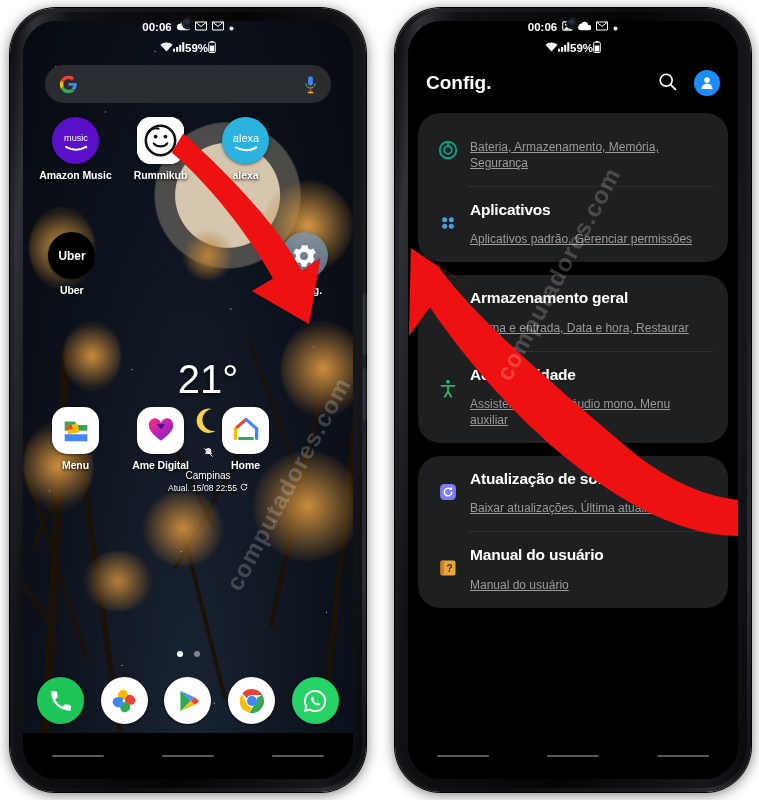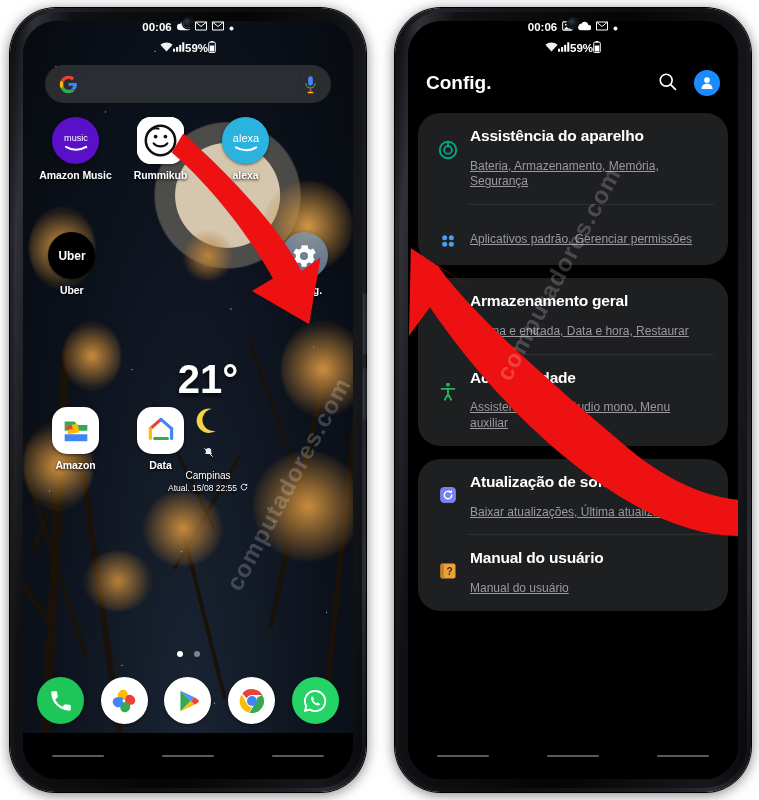--- a/index.html
+++ b/index.html
@@ -61,21 +61,21 @@
   .grid{position:absolute;left:10px;right:10px;top:96px;z-index:20;}
   .row{display:flex;}
   .cell{width:85px;display:flex;flex-direction:column;align-items:center;}
   .appicon{width:47px;height:47px;border-radius:14px;display:flex;align-items:center;justify-content:center;
      overflow:hidden;box-shadow:0 1px 3px rgba(0,0,0,.5);}
   .applabel{margin-top:5px;font-size:10.5px;color:#fff;font-weight:bold;text-align:center;line-height:1.18;
      text-shadow:0 1px 3px rgba(0,0,0,.95);letter-spacing:-.1px;}
   .rowpad{height:51px;}
 
   .weather{position:absolute;left:90px;width:190px;top:338px;text-align:center;z-index:19;color:#fff;}
-  .wtemp{font-size:40px;font-weight:700;line-height:1;text-shadow:0 2px 5px rgba(0,0,0,.8);}
+  .wtemp{font-size:40px;font-weight:400;line-height:1;text-shadow:0 2px 5px rgba(0,0,0,.8);}
   .wmoon{margin-top:6px;height:34px;display:flex;align-items:center;justify-content:center;}
   .wcity{font-size:10px;margin-top:12px;text-shadow:0 1px 3px #000;font-weight:500;}
   .wupd{font-size:8.5px;margin-top:2px;text-shadow:0 1px 3px #000;display:flex;align-items:center;justify-content:center;gap:3px;}
 
   .dots{position:absolute;left:0;right:0;top:630px;display:flex;justify-content:center;gap:11px;z-index:20;}
   .dot{width:6px;height:6px;border-radius:50%;background:rgba(255,255,255,.45);}
   .dot.on{background:#fff;}
 
   .dock{position:absolute;left:6px;right:6px;top:656px;display:flex;justify-content:space-around;z-index:20;}
   .navbar{position:absolute;left:0;right:0;bottom:0;height:46px;background:#000;display:flex;
@@ -285,33 +285,48 @@
             <div class="row">
               <div class="cell">
                 <div class="appicon" style="background:#fff;border-radius:15px;">
                   <svg width="34" height="34" viewBox="0 0 48 48">
                     <path fill="#4285F4" d="M8 30h32v10H8z"></path>
                     <path fill="#34A853" d="M8 12h14l4 5h14v8H8z"></path>
                     <path fill="#FBBC05" d="M10 18l16-3 3 12-16 3z"></path>
                     <path fill="#EA4335" d="M10 18l8-1.5 1.5 6L11 24z"></path>
                   </svg>
                 </div>
-                <div class="applabel">Amazon</div>
+                <div class="applabel">Menu</div>
+              </div>
+              <div class="cell">
+                <div class="appicon" style="background:#fff;border-radius:15px;">
+                  <svg width="34" height="34" viewBox="0 0 48 48">
+                    <defs>
+                        <linearGradient id="ameg" x1="0" y1="0" x2="1" y2="1">
+                      <stop offset="0" stop-color="#ff2a88"></stop>
+                          <stop offset="1" stop-color="#7b1fd6"></stop>
+                        </linearGradient>
+                      </defs>
+                    <path fill="url(#ameg)" d="M24 39S7 28 7 18.5A8.5 8.5 0 0 1 24 14a8.5 8.5 0 0 1 17 4.5C41 28 24 39 24 39z"></path>
+                    <path fill="#4b0d8e" d="M18 16h12l-6 7z"></path>
+                  </svg>
+                </div>
+                <div class="applabel">Ame Digital</div>
               </div>
               <div class="cell">
                 <div class="appicon" style="background:#fff;border-radius:15px;">
                   <svg width="34" height="34" viewBox="0 0 48 48">
                     <path fill="none" stroke="#EA4335" stroke-width="4.5" stroke-linecap="round" d="M9 22L24 9"></path>
                     <path fill="none" stroke="#FBBC05" stroke-width="4.5" stroke-linecap="round" d="M9 22v14"></path>
                     <path fill="none" stroke="#4285F4" stroke-width="4.5" stroke-linecap="round" d="M39 22L24 9"></path>
                     <path fill="none" stroke="#34A853" stroke-width="4.5" stroke-linecap="round" d="M15 36h18"></path>
                     <path fill="none" stroke="#4285F4" stroke-width="4.5" stroke-linecap="round" d="M39 22v14"></path>
                   </svg>
                 </div>
-                <div class="applabel">Data</div>
+                <div class="applabel">Home</div>
               </div>
             </div>
           </div>
 
           <div class="weather">
             <div class="wtemp">21°</div>
             <div class="wmoon">
               <svg width="30" height="32" viewBox="0 0 32 34">
                 <path fill="#f5d44a" d="M24 26.5A13 13 0 1 1 20 3a10.5 10.5 0 0 0 4 23.5z"></path>
               </svg>
@@ -476,35 +491,35 @@
             <div class="card">
               <div class="srow">
                 <div class="sicon">
                   <svg width="22" height="22" viewBox="0 0 24 24">
                     <circle cx="12" cy="12" r="9" fill="none" stroke="#00a884" stroke-width="2"></circle>
                     <circle cx="12" cy="12" r="4.2" fill="none" stroke="#00a884" stroke-width="2"></circle>
                     <path stroke="#00a884" stroke-width="2" stroke-linecap="round" d="M12 8.2V4.6"></path>
                   </svg>
                 </div>
                 <div class="stext">
-                  <div class="stitle">Assistência do aparelho</div>
                   <div class="ssub">Bateria, Armazenamento, Memória, Segurança</div>
                 </div>
               </div>
               <div class="sep"></div>
               <div class="srow">
                 <div class="sicon">
                   <svg width="20" height="20" viewBox="0 0 24 24">
                     <circle cx="8" cy="8" r="3" fill="#4a9eea"></circle>
                       <circle cx="16" cy="8" r="3" fill="#4a9eea"></circle>
                     <circle cx="8" cy="16" r="3" fill="#4a9eea"></circle>
                       <circle cx="16" cy="16" r="3" fill="#4a9eea"></circle>
                   </svg>
                 </div>
                 <div class="stext">
+                  <div class="stitle">Aplicativos</div>
                   <div class="ssub">Aplicativos padrão, Gerenciar permissões</div>
                 </div>
               </div>
             </div>
 
             <div class="card">
               <div class="srow">
                 <div class="sicon">
                   <svg width="22" height="22" viewBox="0 0 24 24">
                     <g stroke="#6cb2e8" stroke-width="1.8" stroke-linecap="round">

